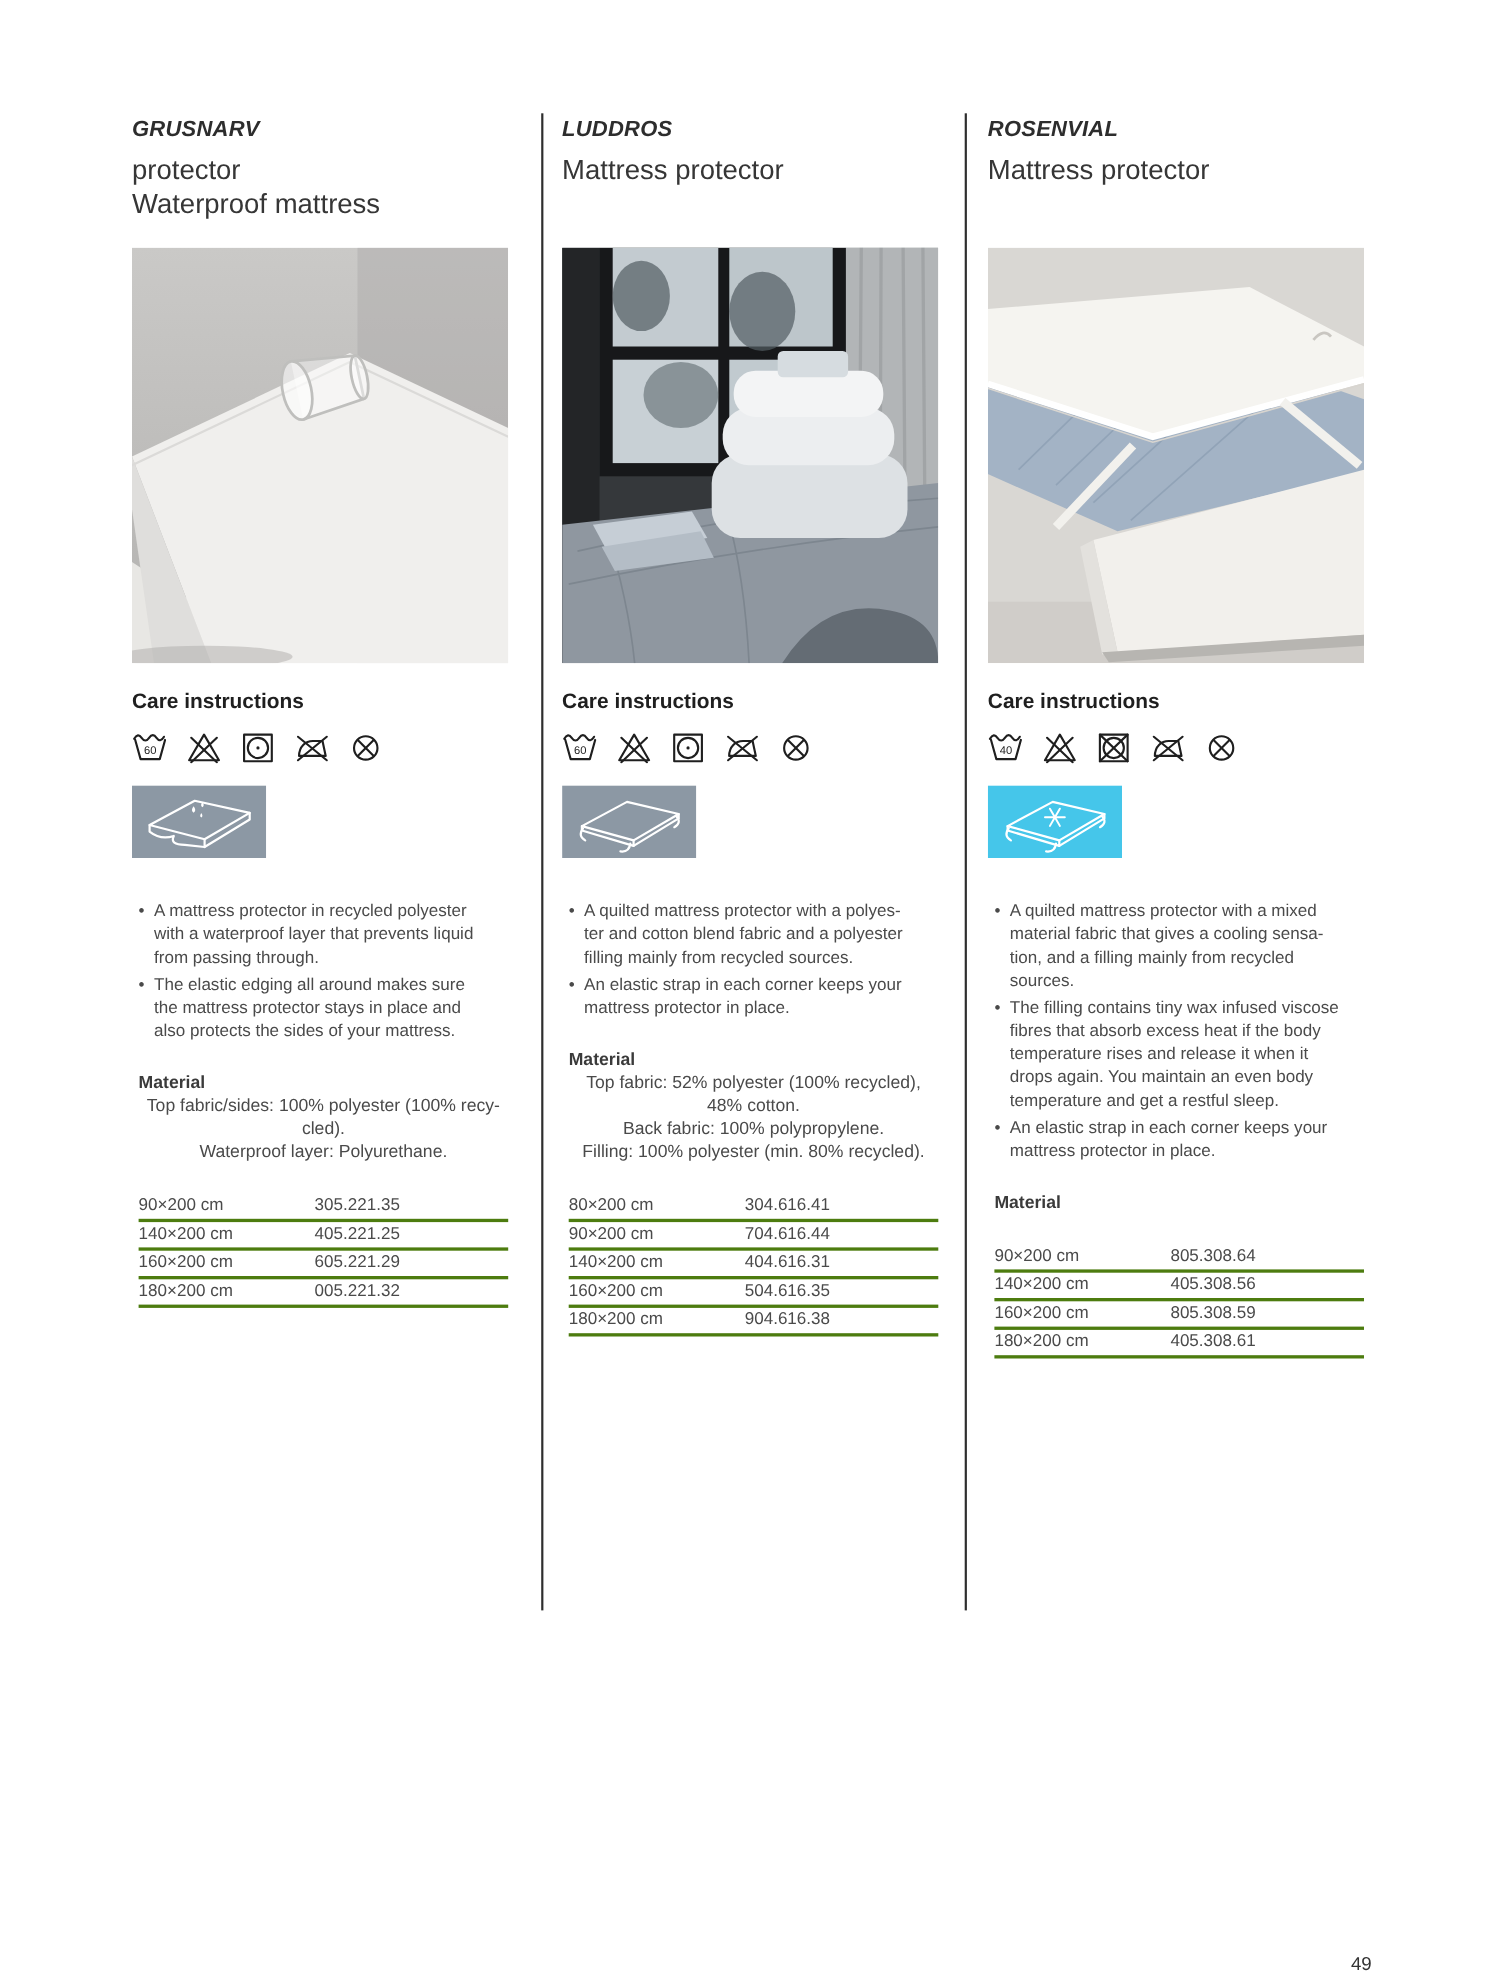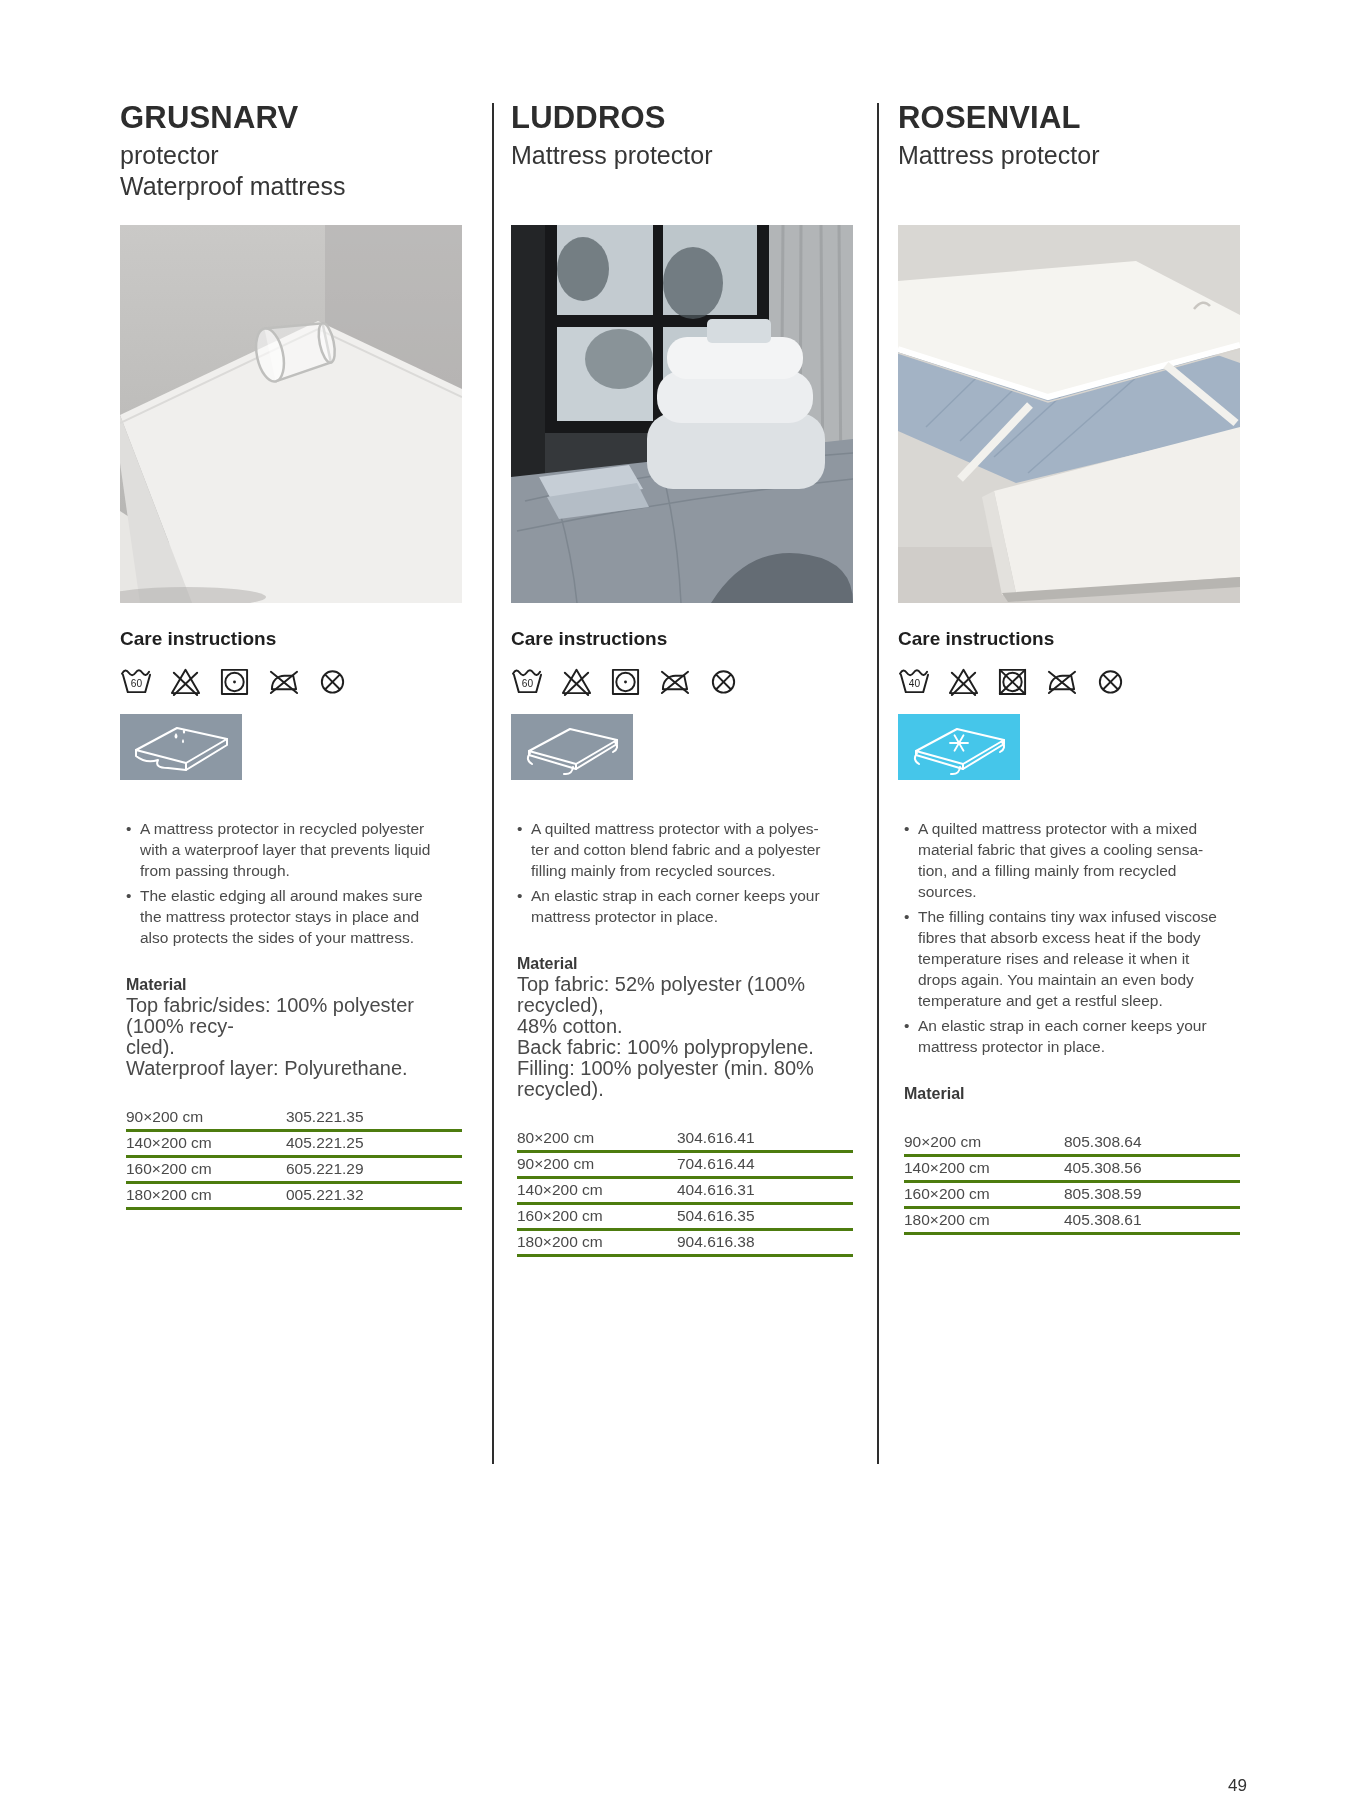--- a/index.html
+++ b/index.html
@@ -3,35 +3,35 @@
 <meta charset="utf-8">
 <style>
   html,body{margin:0;padding:0;background:#ffffff;}
   body{width:1369px;height:1800px;position:relative;overflow:hidden;
        font-family:"Liberation Sans",sans-serif;color:#4a4a4a;}
   .divider{position:absolute;top:103px;height:1361px;width:2px;background:#2e2e2e;}
   .d1{left:492px}.d2{left:877px}
   .pcol{position:absolute;top:102px;width:342px;}
   .c0{left:120px}.c1{left:511px}.c2{left:898px}
   .header-area{height:123px;}
-  .pname{margin:0;font-size:31px;line-height:32px;font-weight:bold;color:#2d2d2d;letter-spacing:.2px;}
+  .pname{margin:0;font-size:20px;line-height:32px;font-weight:bold;color:#2d2d2d;letter-spacing:.2px;font-style:italic;}
   .subtitle{font-size:25px;line-height:31px;color:#363636;margin-top:6px;}
   .photo-wrap{width:342px;height:378px;overflow:hidden;}
   .photo{display:block;width:342px;height:378px;}
   .care-h{margin:25px 0 0 0;font-size:19px;font-weight:bold;color:#1f1f1f;}
-  .care-icons{margin-top:13px;display:flex;gap:16px;align-items:center;height:34px;}
+  .care-icons{margin-top:13px;display:flex;gap:16px;align-items:flex-start;height:34px;}
   .cicon svg{display:block;}
   .badge{margin-top:17px;width:122px;height:66px;}
   .badge svg{display:block;}
   .bullets{margin-top:38px;font-size:15.5px;line-height:21px;padding-left:6px;}
   .bullet{display:flex;margin-bottom:4px;}
   .bullet .dot{width:14px;flex:none;}
   .btxt{flex:1;}
   .material-h{margin-top:26px;font-size:16px;line-height:21px;font-weight:bold;color:#3a3a3a;padding-left:6px;}
-  .material-lines{font-size:20px;line-height:21px;padding-left:6px;}
+  .material-lines{font-size:16px;line-height:21px;padding-left:6px;text-align:center;}
   .size-table{margin-top:27px;margin-left:6px;width:336px;font-size:15.5px;}
   .trow{display:flex;border-bottom:3px solid #4d7c0f;padding:2px 0 3px 0;line-height:18px;}
   .tsize{width:160px;flex:none;}
   .tart{flex:1;}
   .pagenum{position:absolute;top:1776px;left:1100px;width:147px;text-align:right;
            font-size:17px;color:#333333;}
 </style>
 </head>
 <body>
 

